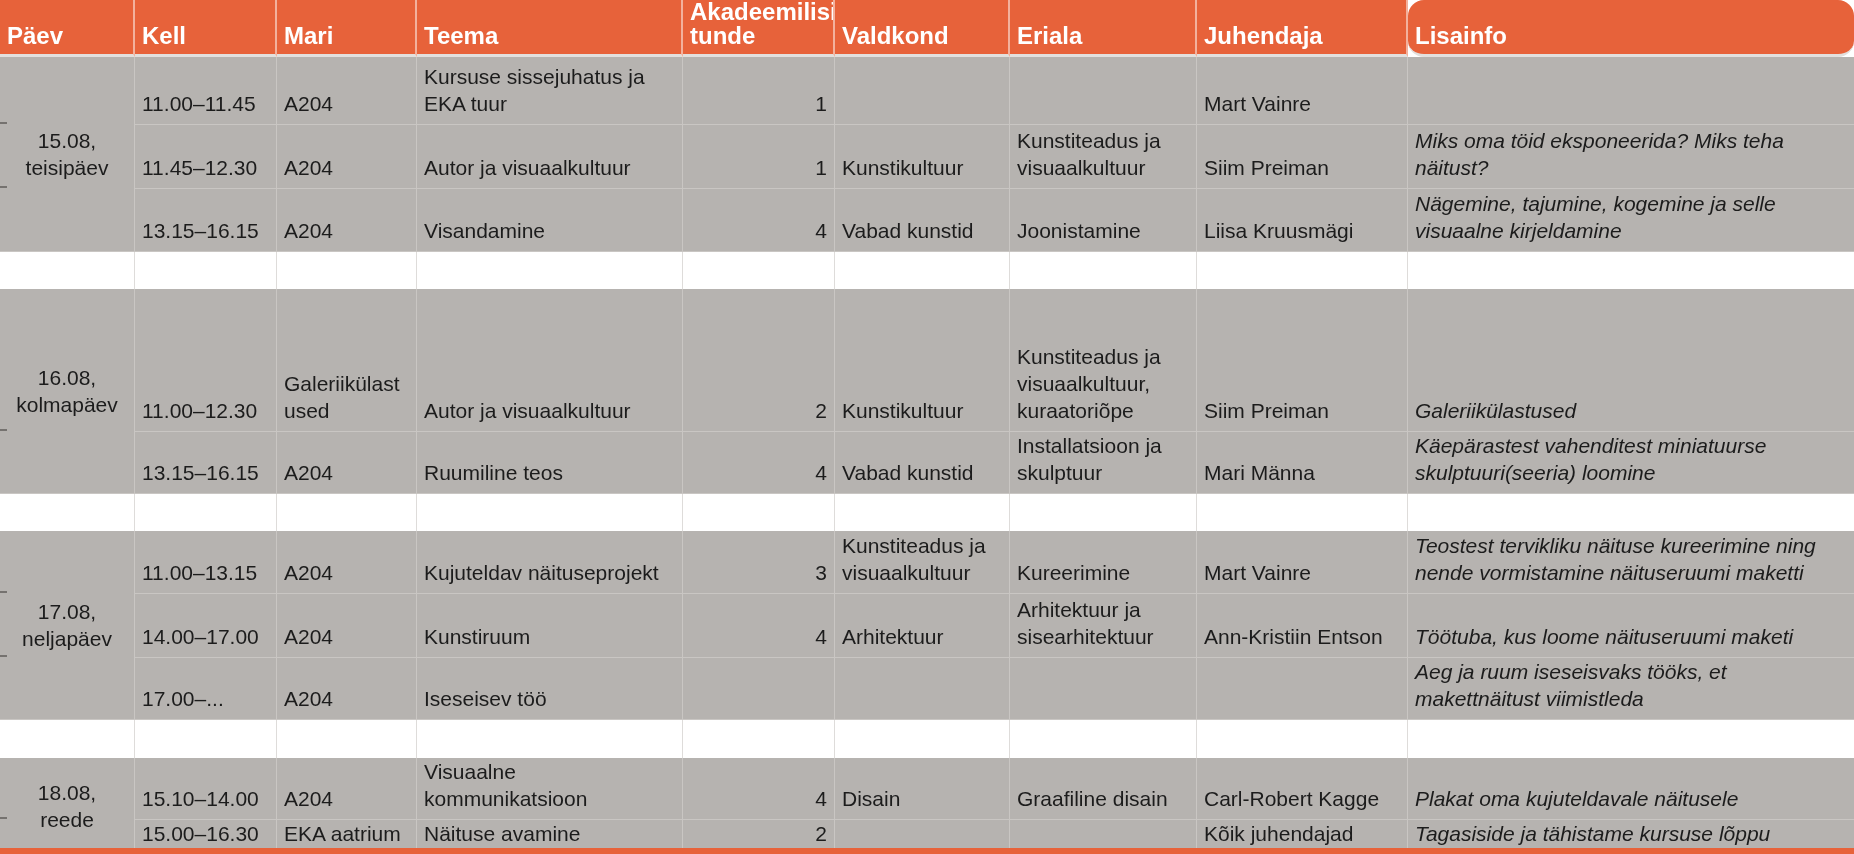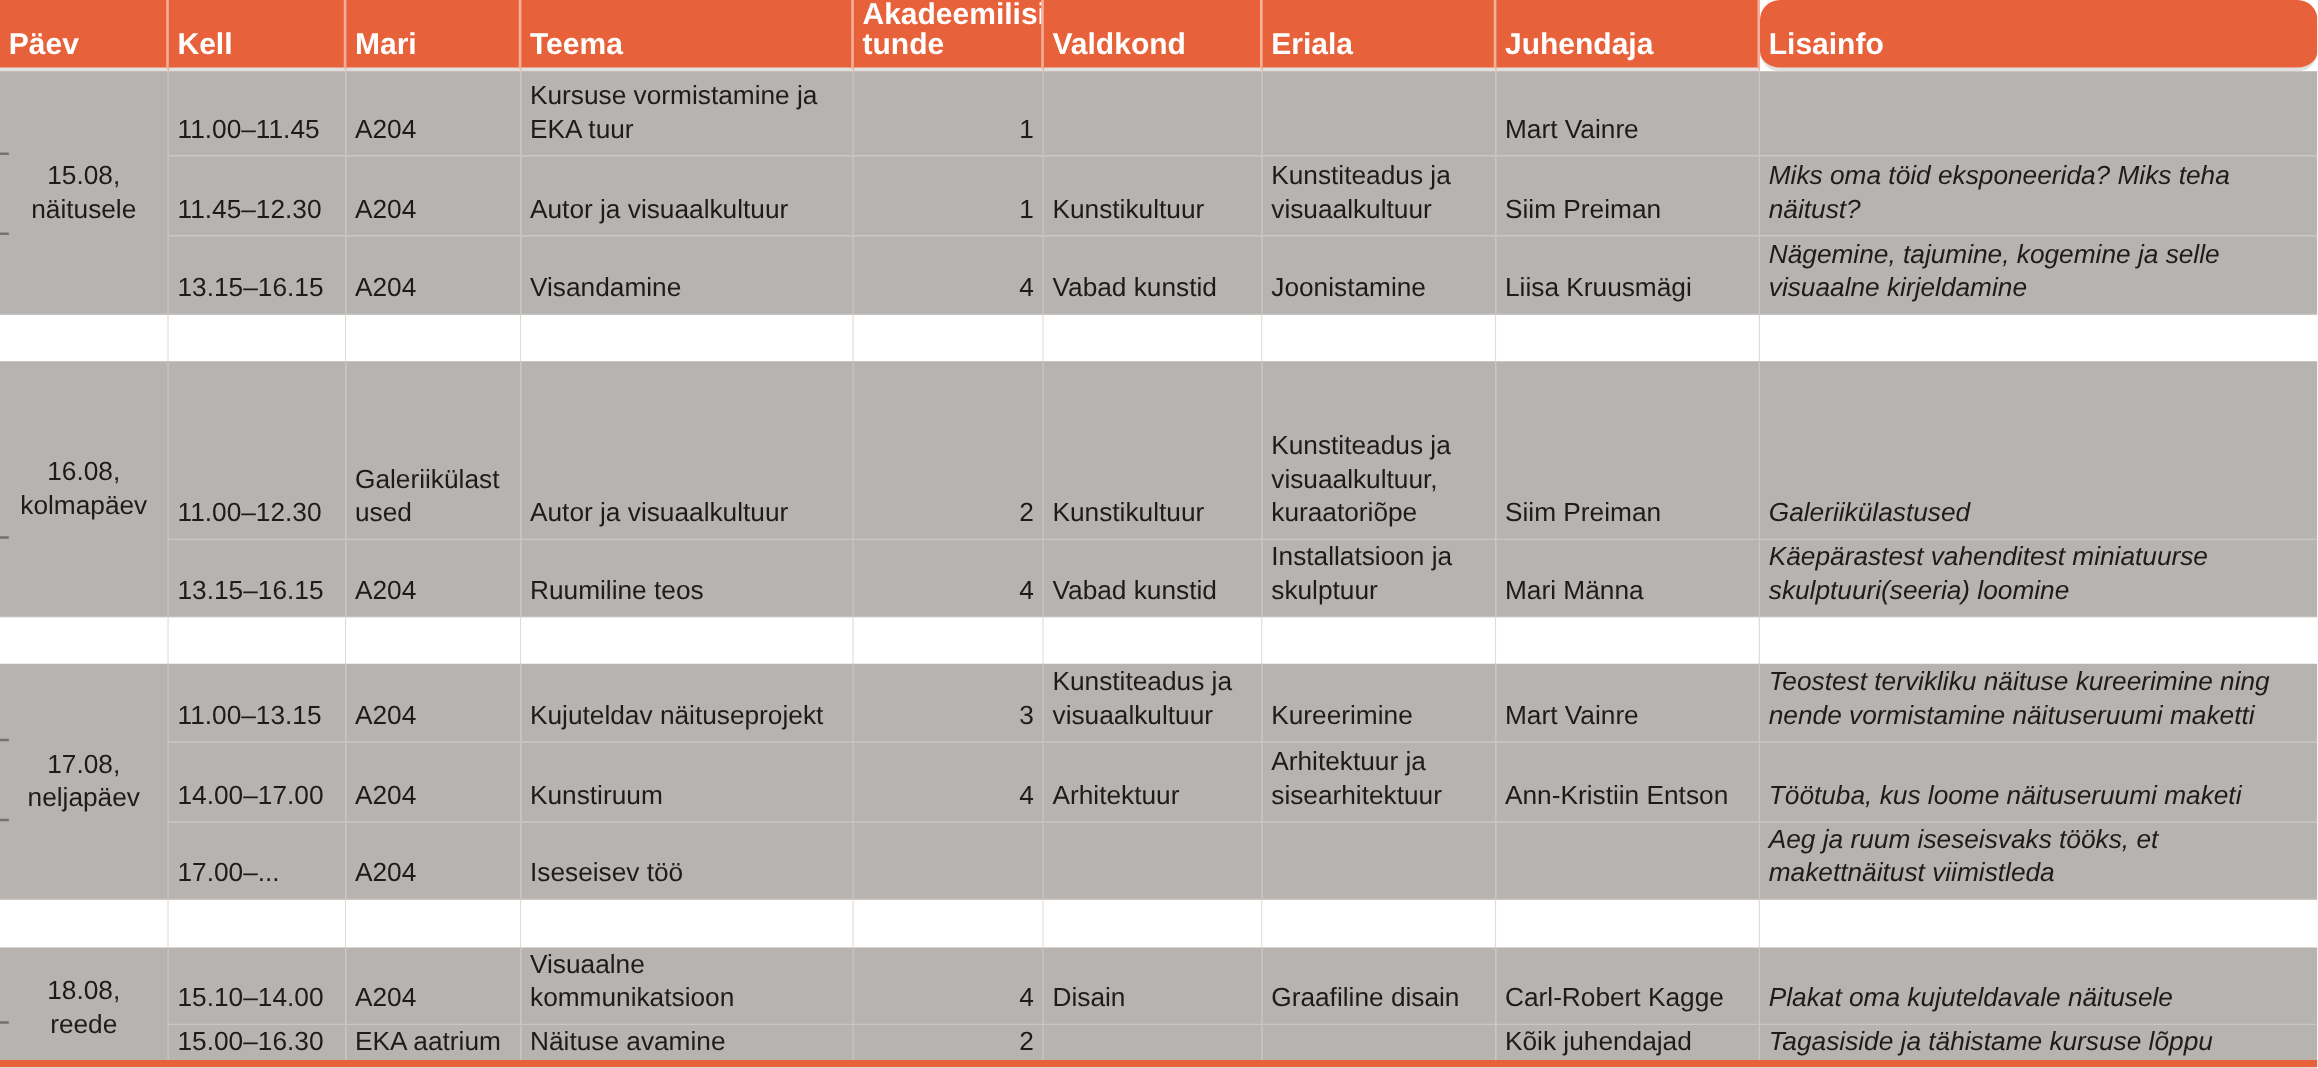--- a/index.html
+++ b/index.html
@@ -99,25 +99,25 @@
           <th class="hcell">Valdkond</th>
           <th class="hcell">Eriala</th>
           <th class="hcell">Juhendaja</th>
           <th class="hcell">Lisainfo</th>
         </tr>
     </thead>
     <tbody>
         <tr style="height: 68px;">
           <td class="cell day" rowspan="3">
             <span>15.08,</span>
-            <span>näitusele</span>
+            <span>teisipäev</span>
           </td>
           <td class="cell">11.00–11.45</td>
           <td class="cell">A204</td>
-          <td class="cell">Kursuse vormistamine ja EKA tuur</td>
+          <td class="cell">Kursuse sissejuhatus ja EKA tuur</td>
           <td class="cell num">1</td>
           <td class="cell"></td>
           <td class="cell"></td>
           <td class="cell">Mart Vainre</td>
           <td class="cell"></td>
         </tr>
         <tr style="height: 64px;">
           <td class="cell">11.45–12.30</td>
           <td class="cell">A204</td>
           <td class="cell">Autor ja visuaalkultuur</td>

